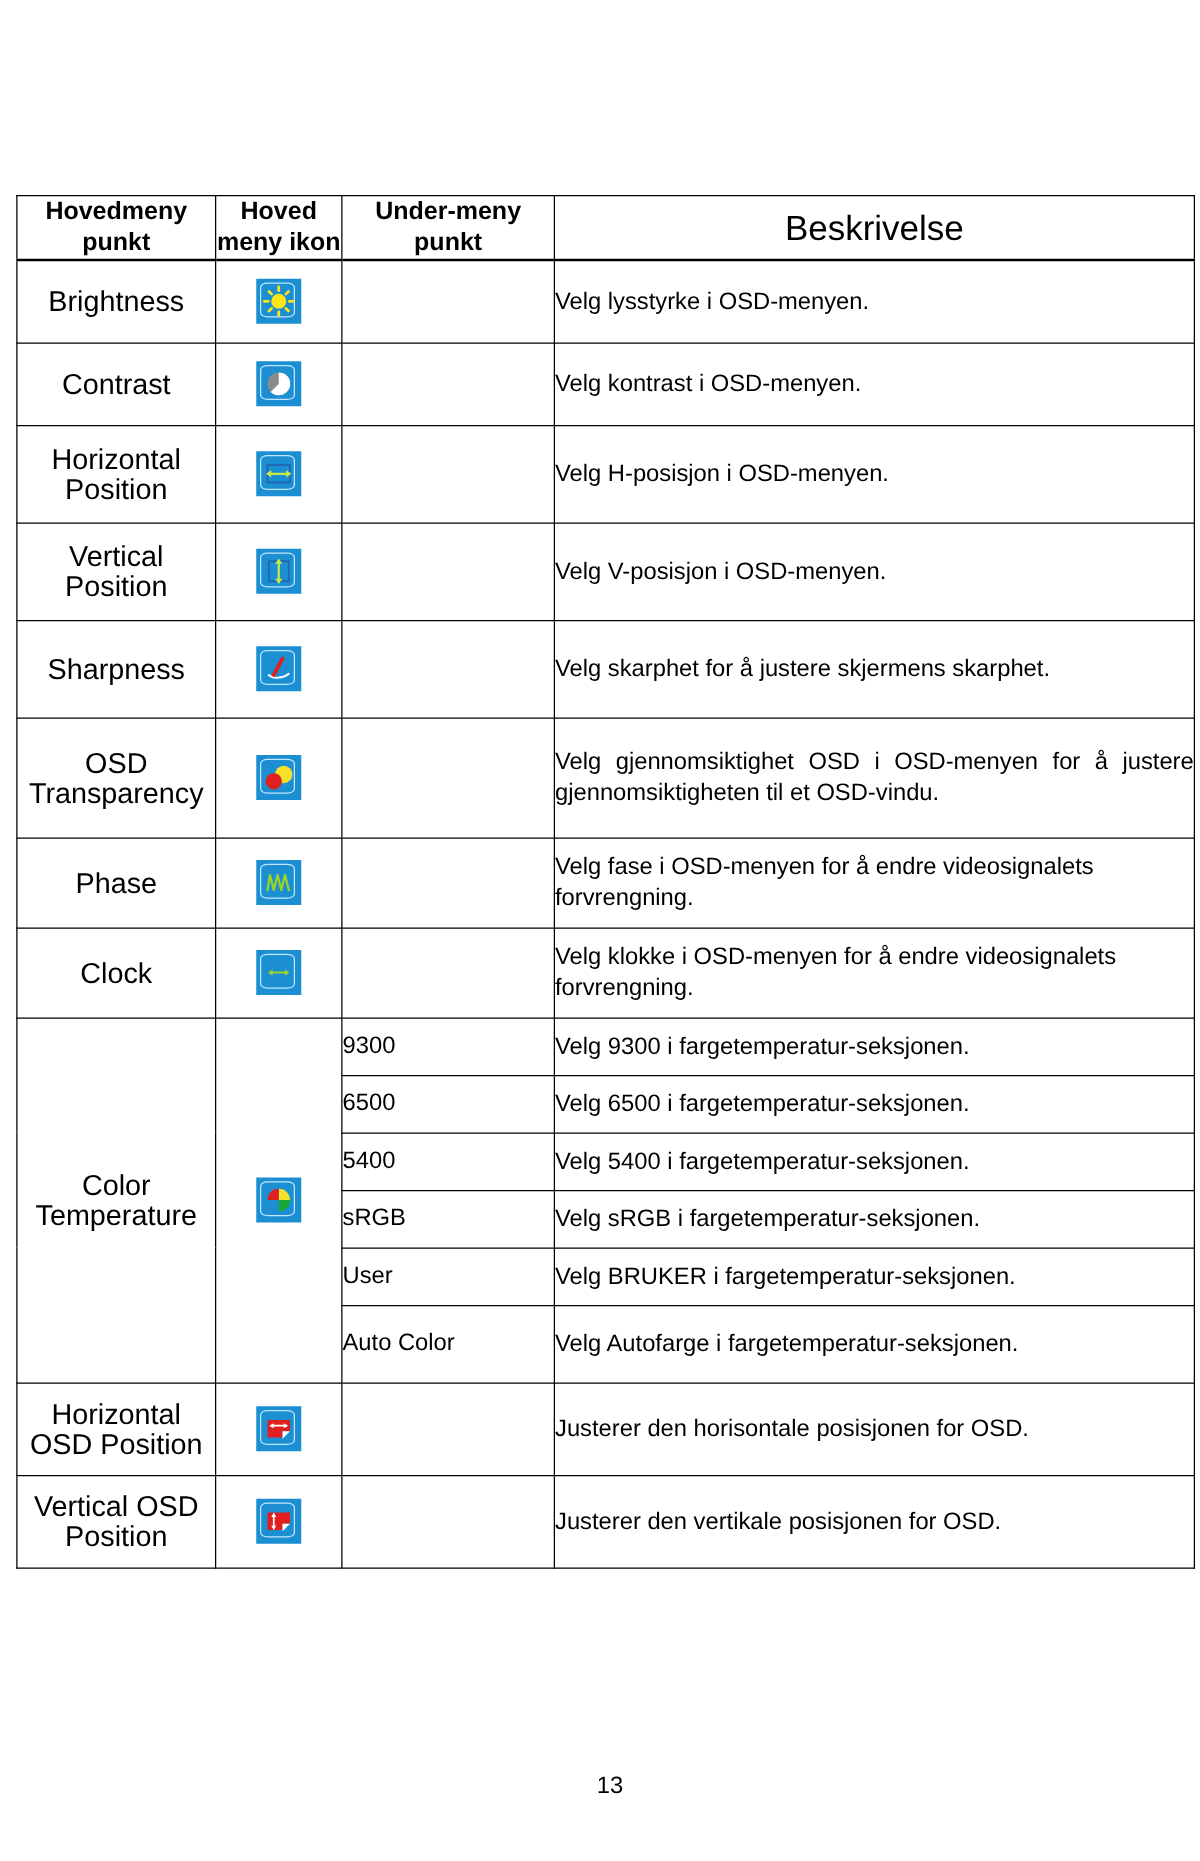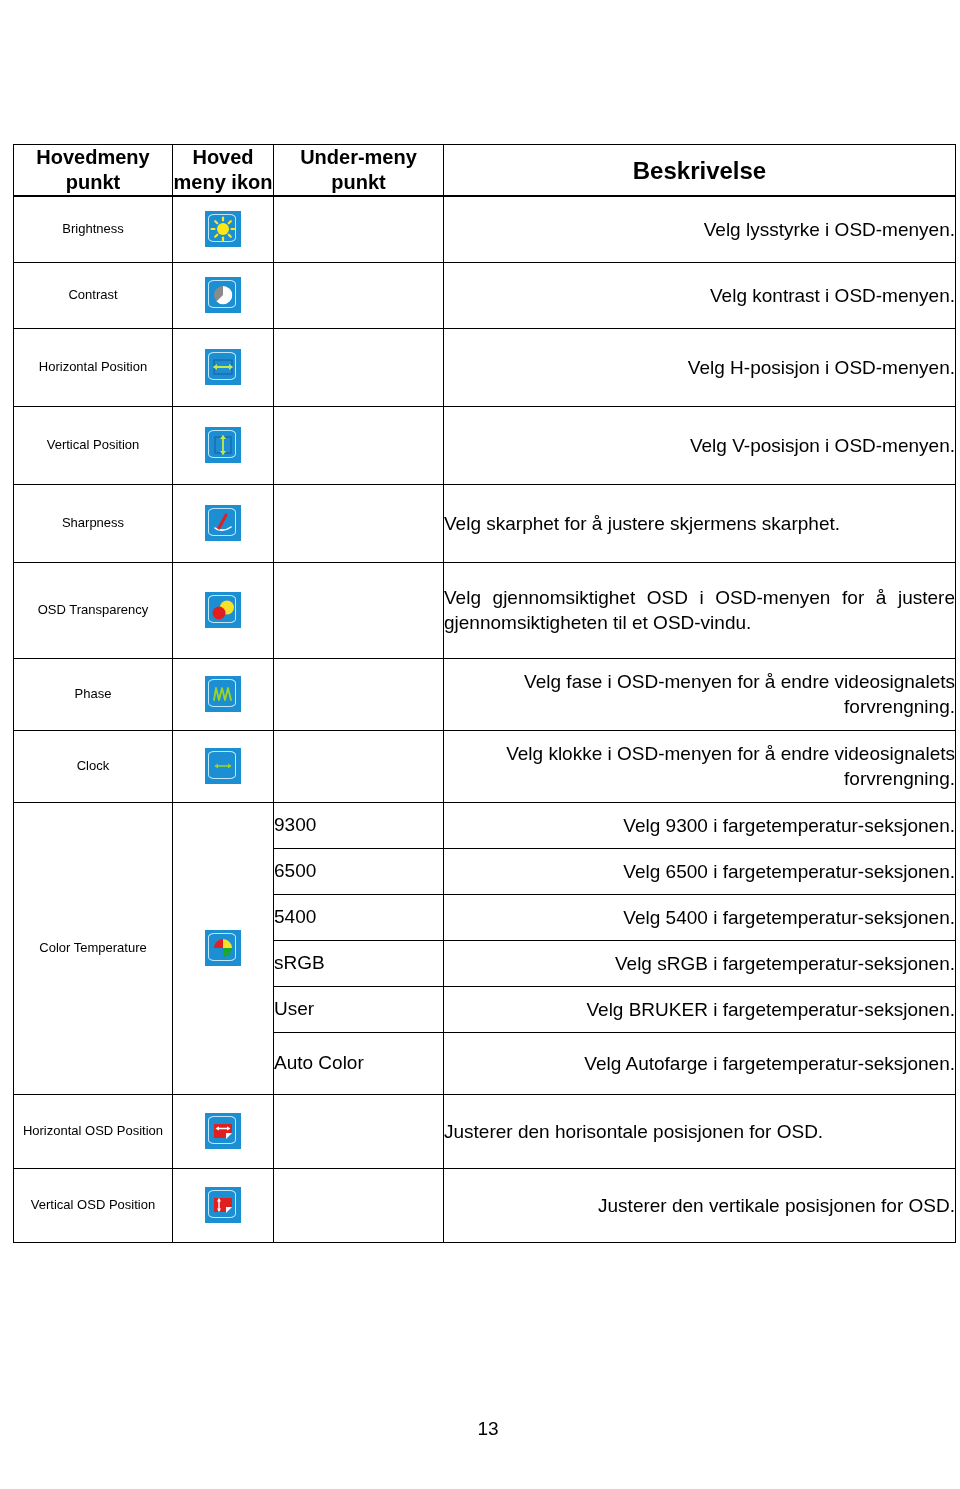--- a/index.html
+++ b/index.html
@@ -40,21 +40,21 @@
     font-size: 21px;
     font-weight: normal;
     line-height: 26px;
     white-space: nowrap;
   }
 
   
   .osd-table {
     position: absolute;
     left: 13px;
-    top: 144px;
+    top: 156px;
     width: 942px;
     border-collapse: collapse;
     table-layout: fixed;
   }
   .osd-table td, .osd-table th {
     border: 1px solid #000000;
     padding: 0;
     vertical-align: middle;
   }
   .osd-table thead th {
@@ -66,41 +66,41 @@
   col.c-sub   { width: 170px; }
   col.c-desc  { width: 512px; }
 
   .hdr {
     text-align: center;
     font-size: 20px;
     font-weight: bold;
     line-height: 25px;
     padding: 8px 4px 10px 4px;
   }
-  .hdr-desc { font-size: 24px; font-weight: bold; }
+  .hdr-desc { font-size: 28px; font-weight: normal; }
 
   .cell-main {
     text-align: center;
-    font-size: 13px;
+    font-size: 23px;
     line-height: 24px;
     padding: 6px 4px;
   }
   .cell-icon {
     text-align: center;
     padding: 6px 0;
   }
   .cell-sub {
     text-align: left;
     font-size: 19px;
     line-height: 24px;
     padding: 6px 0 6px 17px;
     margin-left: 12px;
   }
   .cell-desc {
-    text-align: right;
+    text-align: left;
     font-size: 19px;
     line-height: 25px;
     padding: 7px 12px 7px 12px;
   }
   .cell-desc.justify { text-align: justify; text-align-last: left; margin-left: 23px; }
 
   
   .r-tall   { height: 66px; }
   .r-med    { height: 78px; }
   .r-sub    { height: 46px; }

